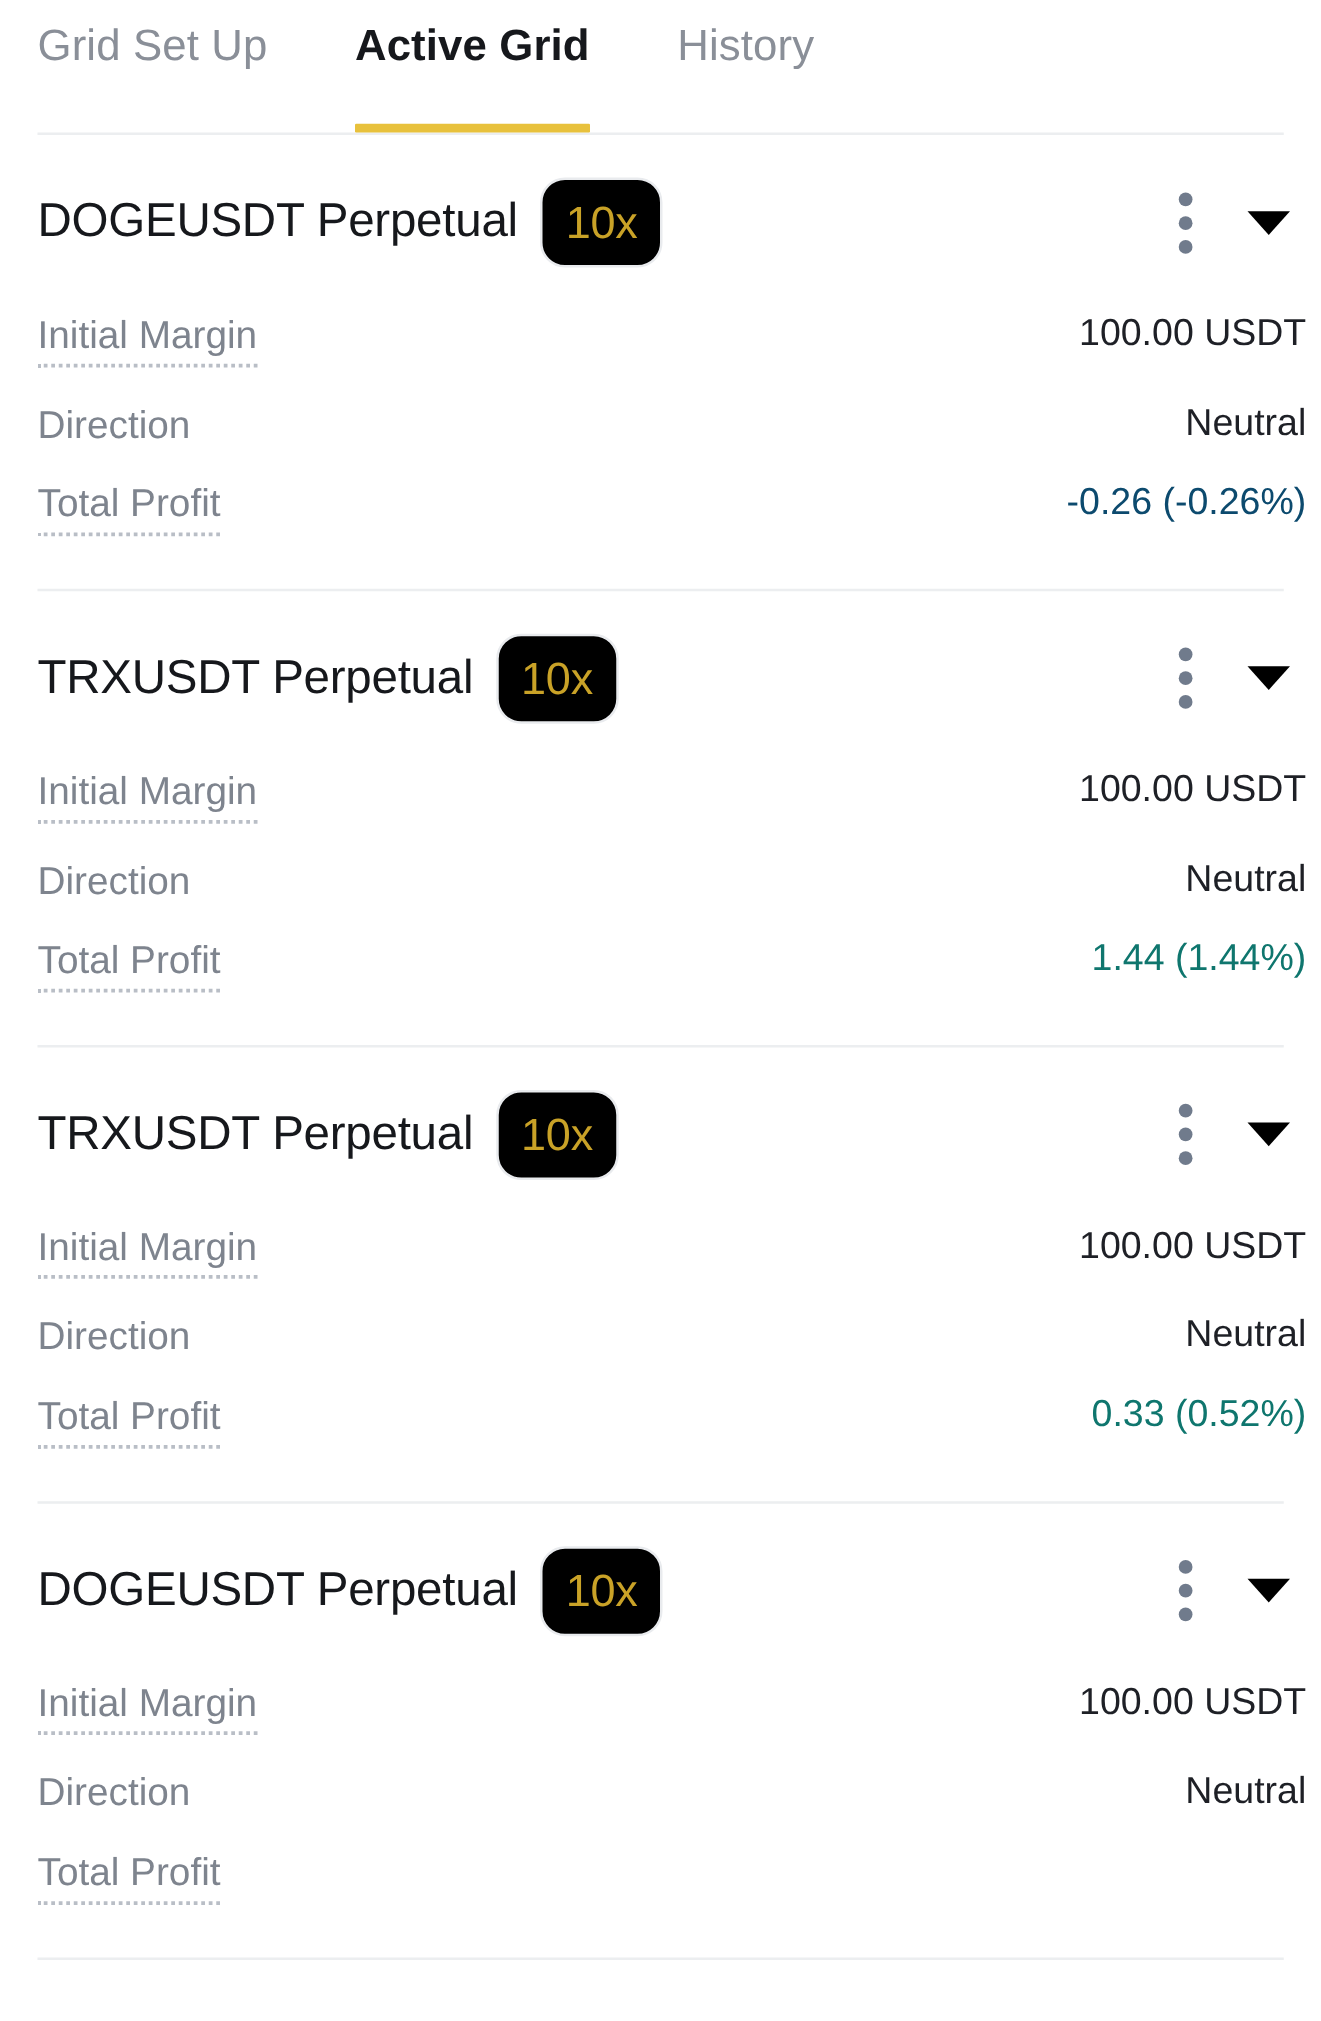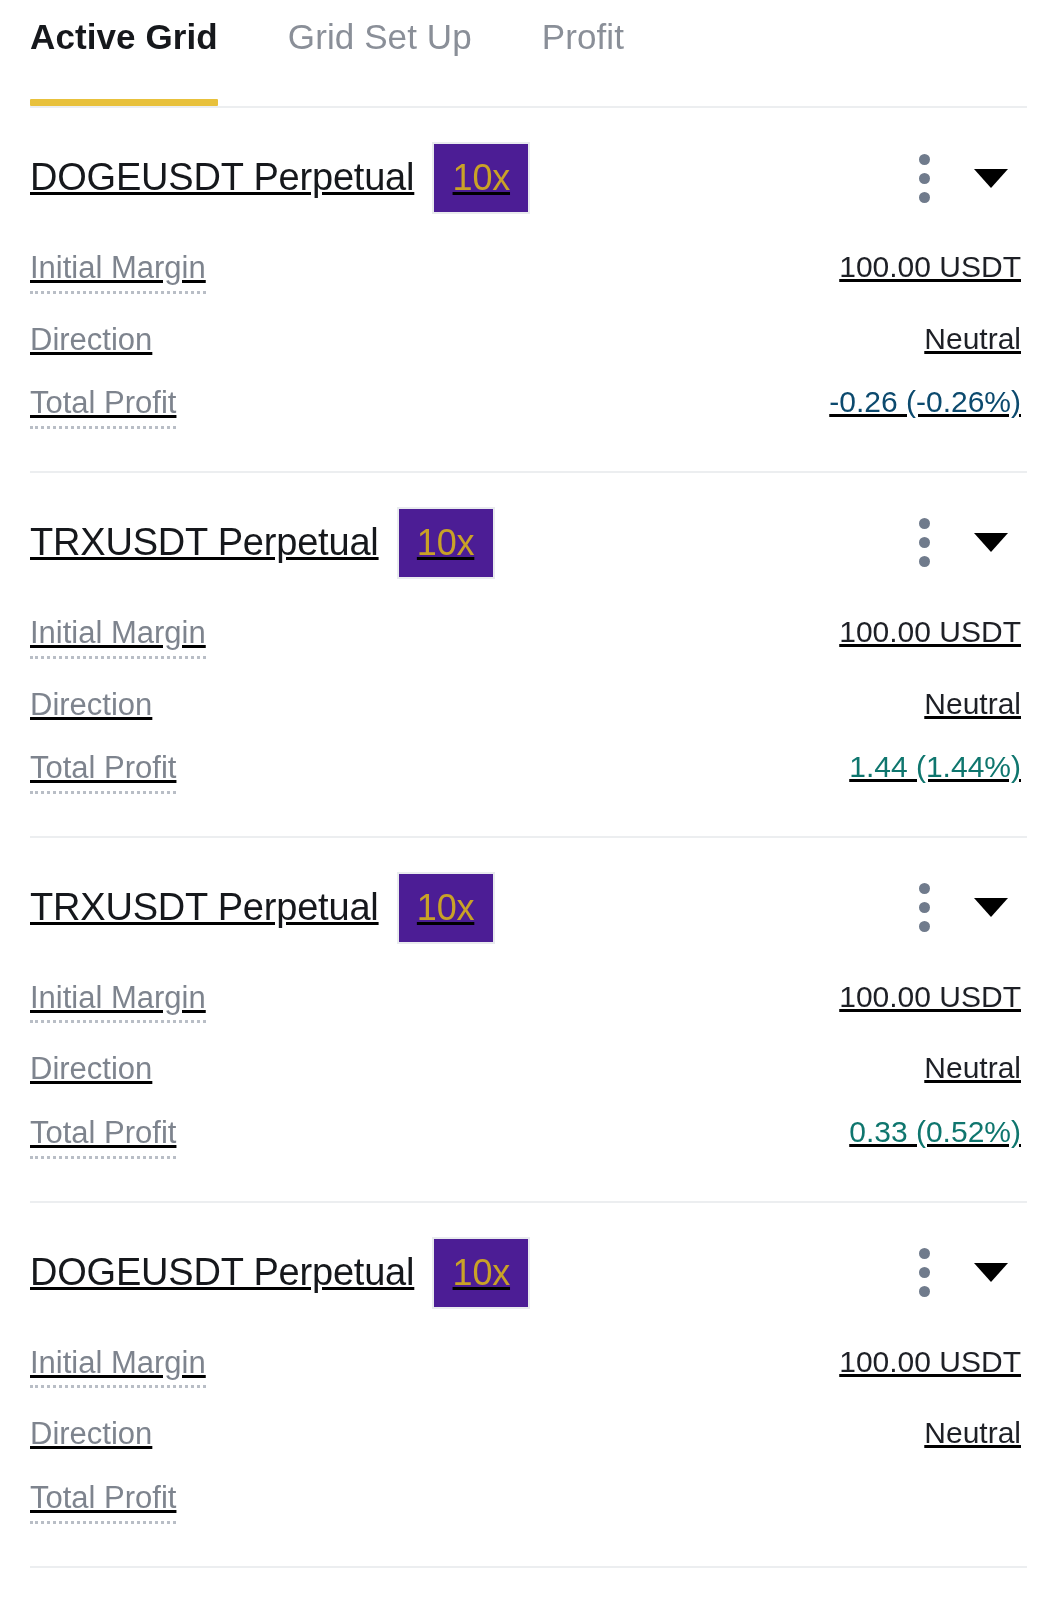--- a/index.html
+++ b/index.html
@@ -74,22 +74,21 @@
     background: #e8c13c;
     border-radius: 1px;
     z-index: 2;
   }
 
   
   .card-list { width: 100%; }
 
   .card {
     position: relative;
-    padding: 34px 36px 30px 30px;
-    text-decoration: underline;
+    padding: 34px 12px 30px 30px;
   }
 
   .card-divider {
     position: absolute;
     left: 30px;
     right: 30px;
     bottom: 0;
     height: 2px;
     background: #eceef0;
   }
@@ -107,29 +106,29 @@
     color: #16181c;
     white-space: nowrap;
     letter-spacing: -0.2px;
   }
 
   .lev-badge {
     margin-left: 18px;
     min-width: 98px;
     height: 72px;
     border: 2px solid #e9ebee;
-    border-radius: 0;
+    border-radius: 20px;
     display: flex;
     align-items: center;
     justify-content: center;
     font-size: 36px;
     color: #c9a227;
     padding: 0 14px;
     cursor: pointer;
-    background: #4c1d95;
+    background: #000000;
     letter-spacing: -0.2px;
   }
 
   .head-spacer { flex: 1 1 auto; }
 
   .dots-btn {
     width: 46px;
     height: 60px;
     display: flex;
     flex-direction: column;
@@ -201,32 +200,32 @@
   .row-value.neg { color: #0c4a6e; }
 </style>
 </head>
 <body>
 
 <div class="screen">
 
   <div class="tabbar">
     <div class="tabbar-rule"></div>
 
+    <button class="tab">
+      <span>Grid Set Up</span>
+      
+    </button>
+
     <button class="tab active">
       <span>Active Grid</span>
       <span class="tab-underline"></span>
     </button>
 
     <button class="tab">
-      <span>Grid Set Up</span>
-      
-    </button>
-
-    <button class="tab">
-      <span>Profit</span>
+      <span>History</span>
       
     </button>
   </div>
 
   <div class="card-list">
 
     <div class="card">
       <div class="card-head">
         <div class="symbol">DOGEUSDT Perpetual</div>
         <div class="lev-badge">10x</div>

